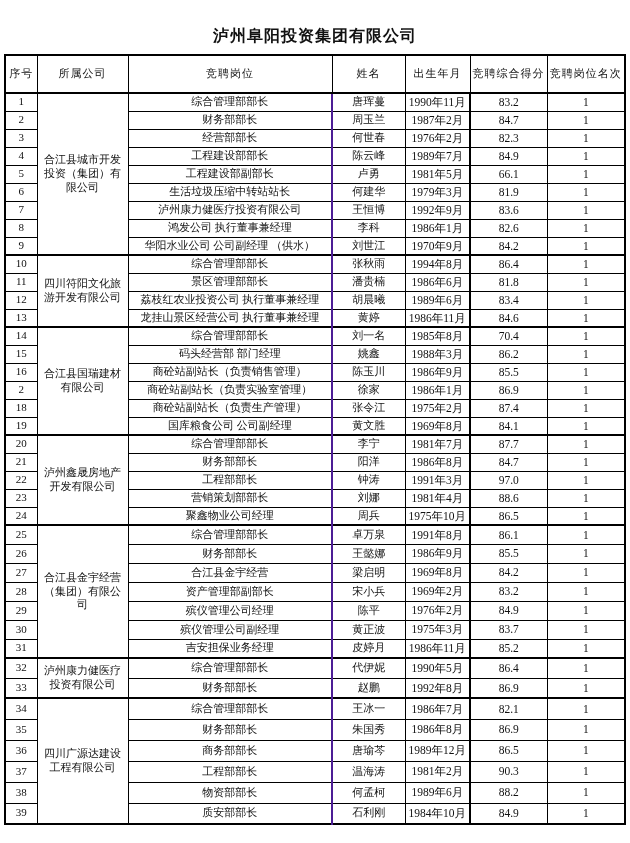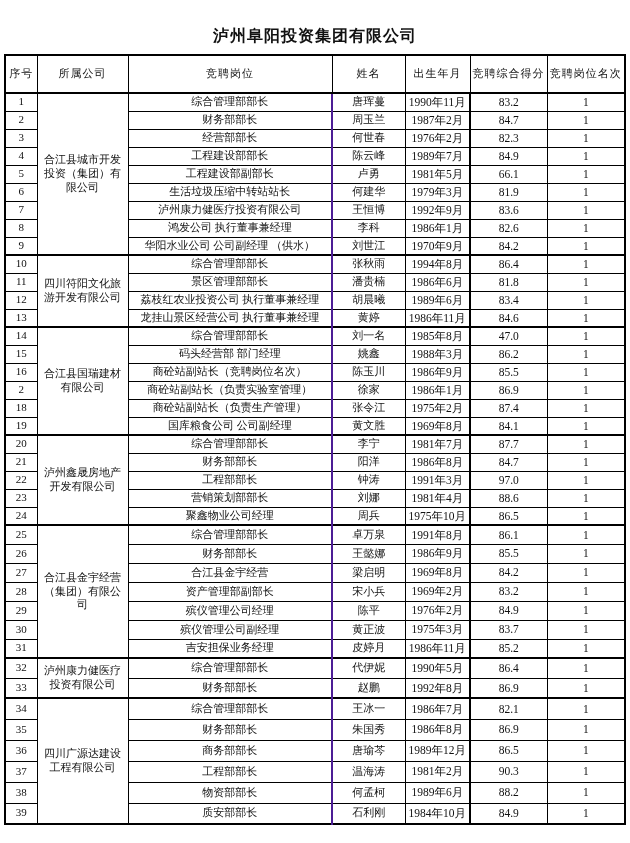--- a/index.html
+++ b/index.html
@@ -192,34 +192,34 @@
           <td class="c-birth">1986年11月</td>
           <td class="c-score">84.6</td>
           <td class="c-rank">1</td>
         </tr>
         <tr class="group-2 group-first">
           <td class="c-seq">14</td>
           <td class="c-company" rowspan="6">合江县国瑞建材有限公司</td>
           <td class="c-pos">综合管理部部长</td>
           <td class="c-name">刘一名</td>
           <td class="c-birth">1985年8月</td>
-          <td class="c-score">47.0</td>
+          <td class="c-score">70.4</td>
           <td class="c-rank">1</td>
         </tr>
         <tr class="group-2">
           <td class="c-seq">15</td>
           <td class="c-pos">码头经营部 部门经理</td>
           <td class="c-name">姚鑫</td>
           <td class="c-birth">1988年3月</td>
           <td class="c-score">86.2</td>
           <td class="c-rank">1</td>
         </tr>
         <tr class="group-2">
           <td class="c-seq">16</td>
-          <td class="c-pos">商砼站副站长（竞聘岗位名次）</td>
+          <td class="c-pos">商砼站副站长（负责销售管理）</td>
           <td class="c-name">陈玉川</td>
           <td class="c-birth">1986年9月</td>
           <td class="c-score">85.5</td>
           <td class="c-rank">1</td>
         </tr>
         <tr class="group-2">
           <td class="c-seq">2</td>
           <td class="c-pos">商砼站副站长（负责实验室管理）</td>
           <td class="c-name">徐家</td>
           <td class="c-birth">1986年1月</td>

